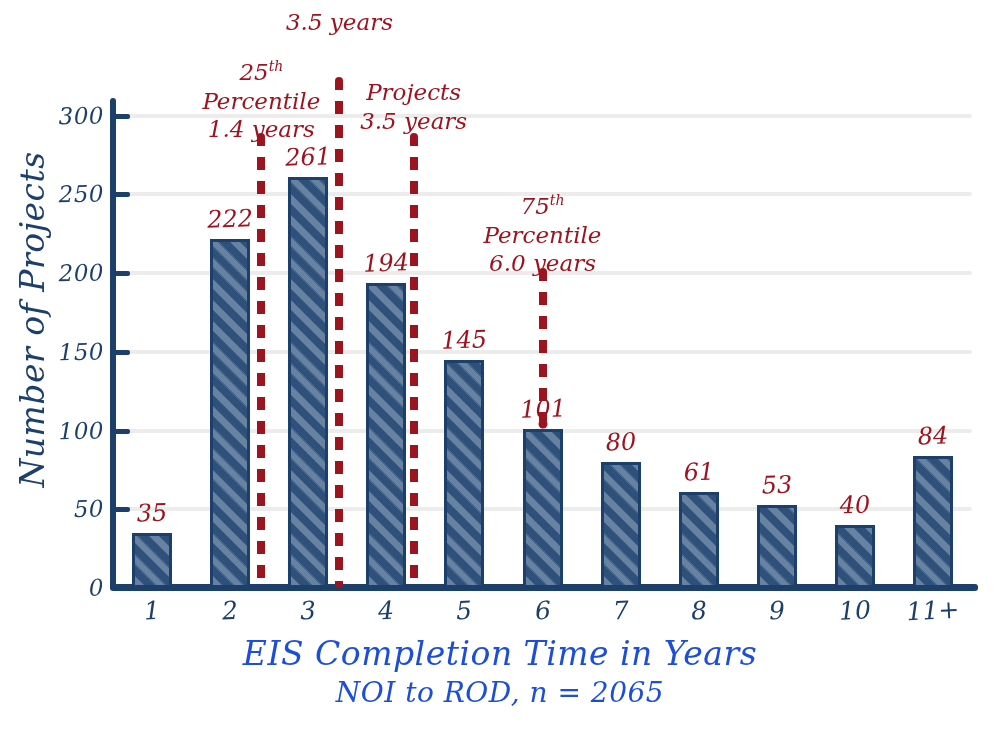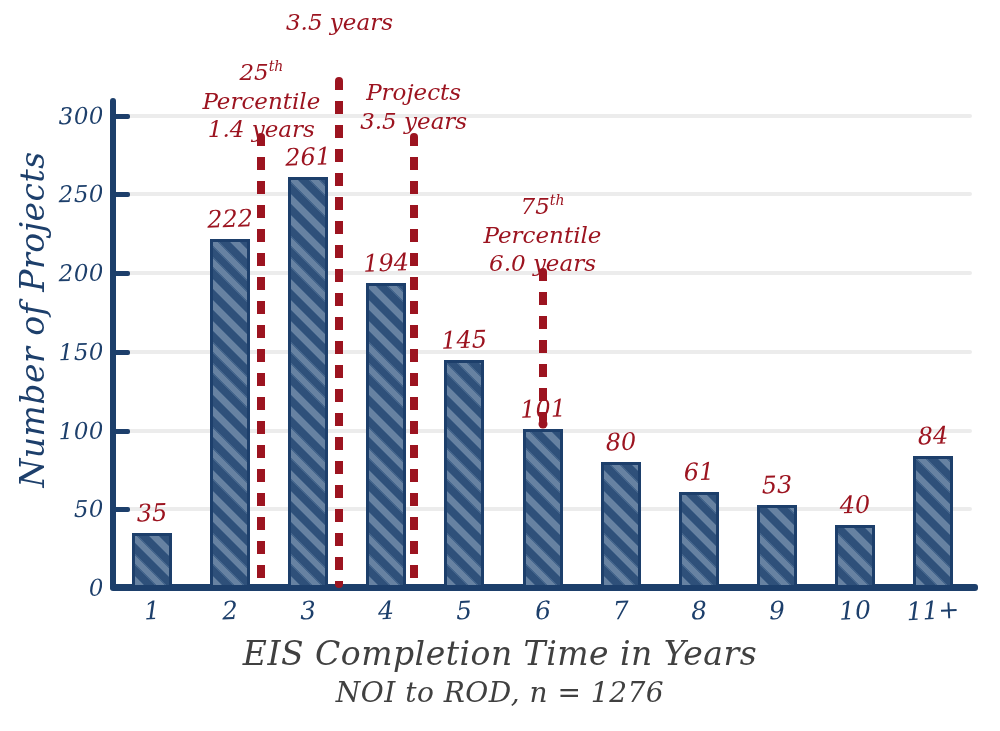--- a/index.html
+++ b/index.html
@@ -153,21 +153,21 @@
     white-space: nowrap;
     transform: translateX(-50%) rotate(-3deg);
   }
 
   
   .x-axis-title {
     position: absolute;
     left: 0;
     width: 1000px;
     text-align: center;
-    color: #404040;
+    color: #1d4ed8;
     font-family: "DejaVu Serif", serif;
     font-style: italic;
     white-space: nowrap;
   }
   #x-axis-title-main {
     top: 634px;
     font-size: 33px;
     letter-spacing: 0.5px;
   }
   #x-axis-title-sub {
@@ -318,15 +318,15 @@
       <div class="x-label" style="left: 464.409px;">5</div>
       <div class="x-label" style="left: 542.5px;">6</div>
       <div class="x-label" style="left: 620.591px;">7</div>
       <div class="x-label" style="left: 698.682px;">8</div>
       <div class="x-label" style="left: 776.773px;">9</div>
       <div class="x-label" style="left: 854.864px;">10</div>
       <div class="x-label" style="left: 932.955px;">11+</div>
     </div>
 
   <div class="x-axis-title" id="x-axis-title-main">EIS Completion Time in Years</div>
-  <div class="x-axis-title" id="x-axis-title-sub">NOI to ROD, n = 1276</div>
+  <div class="x-axis-title" id="x-axis-title-sub">NOI to ROD, n = 2065</div>
 
 </div>
 
 </body></html>

